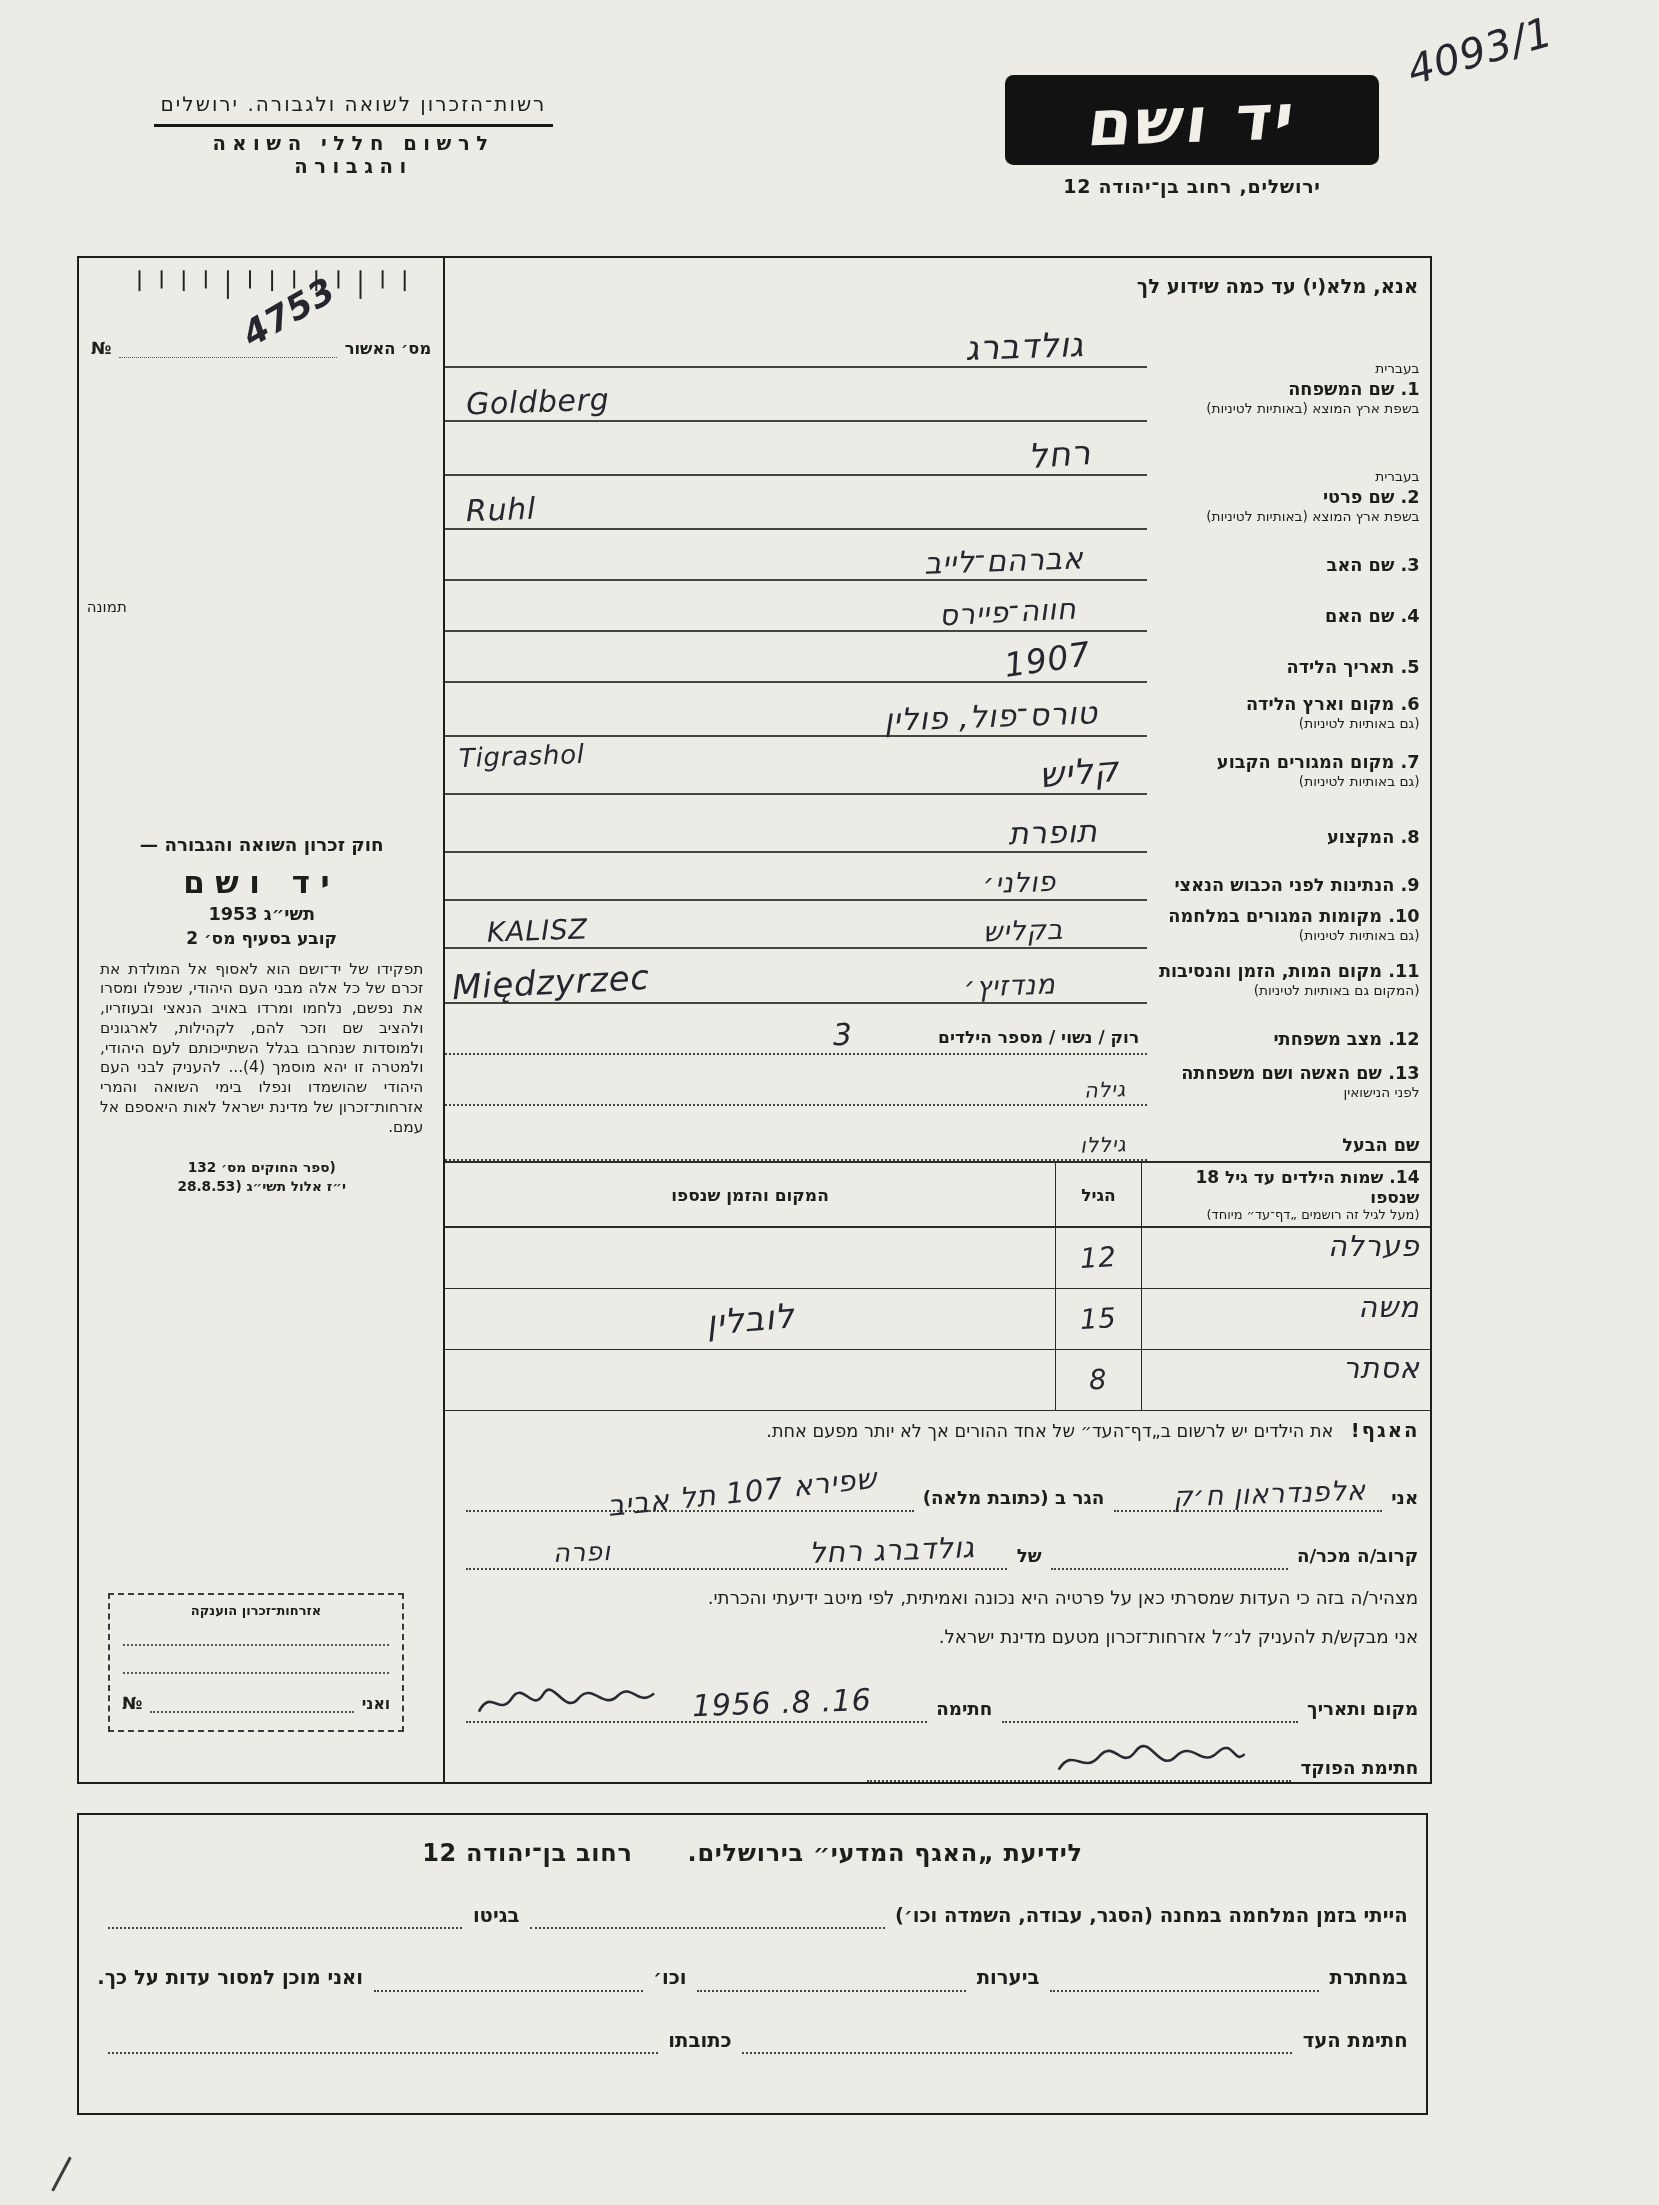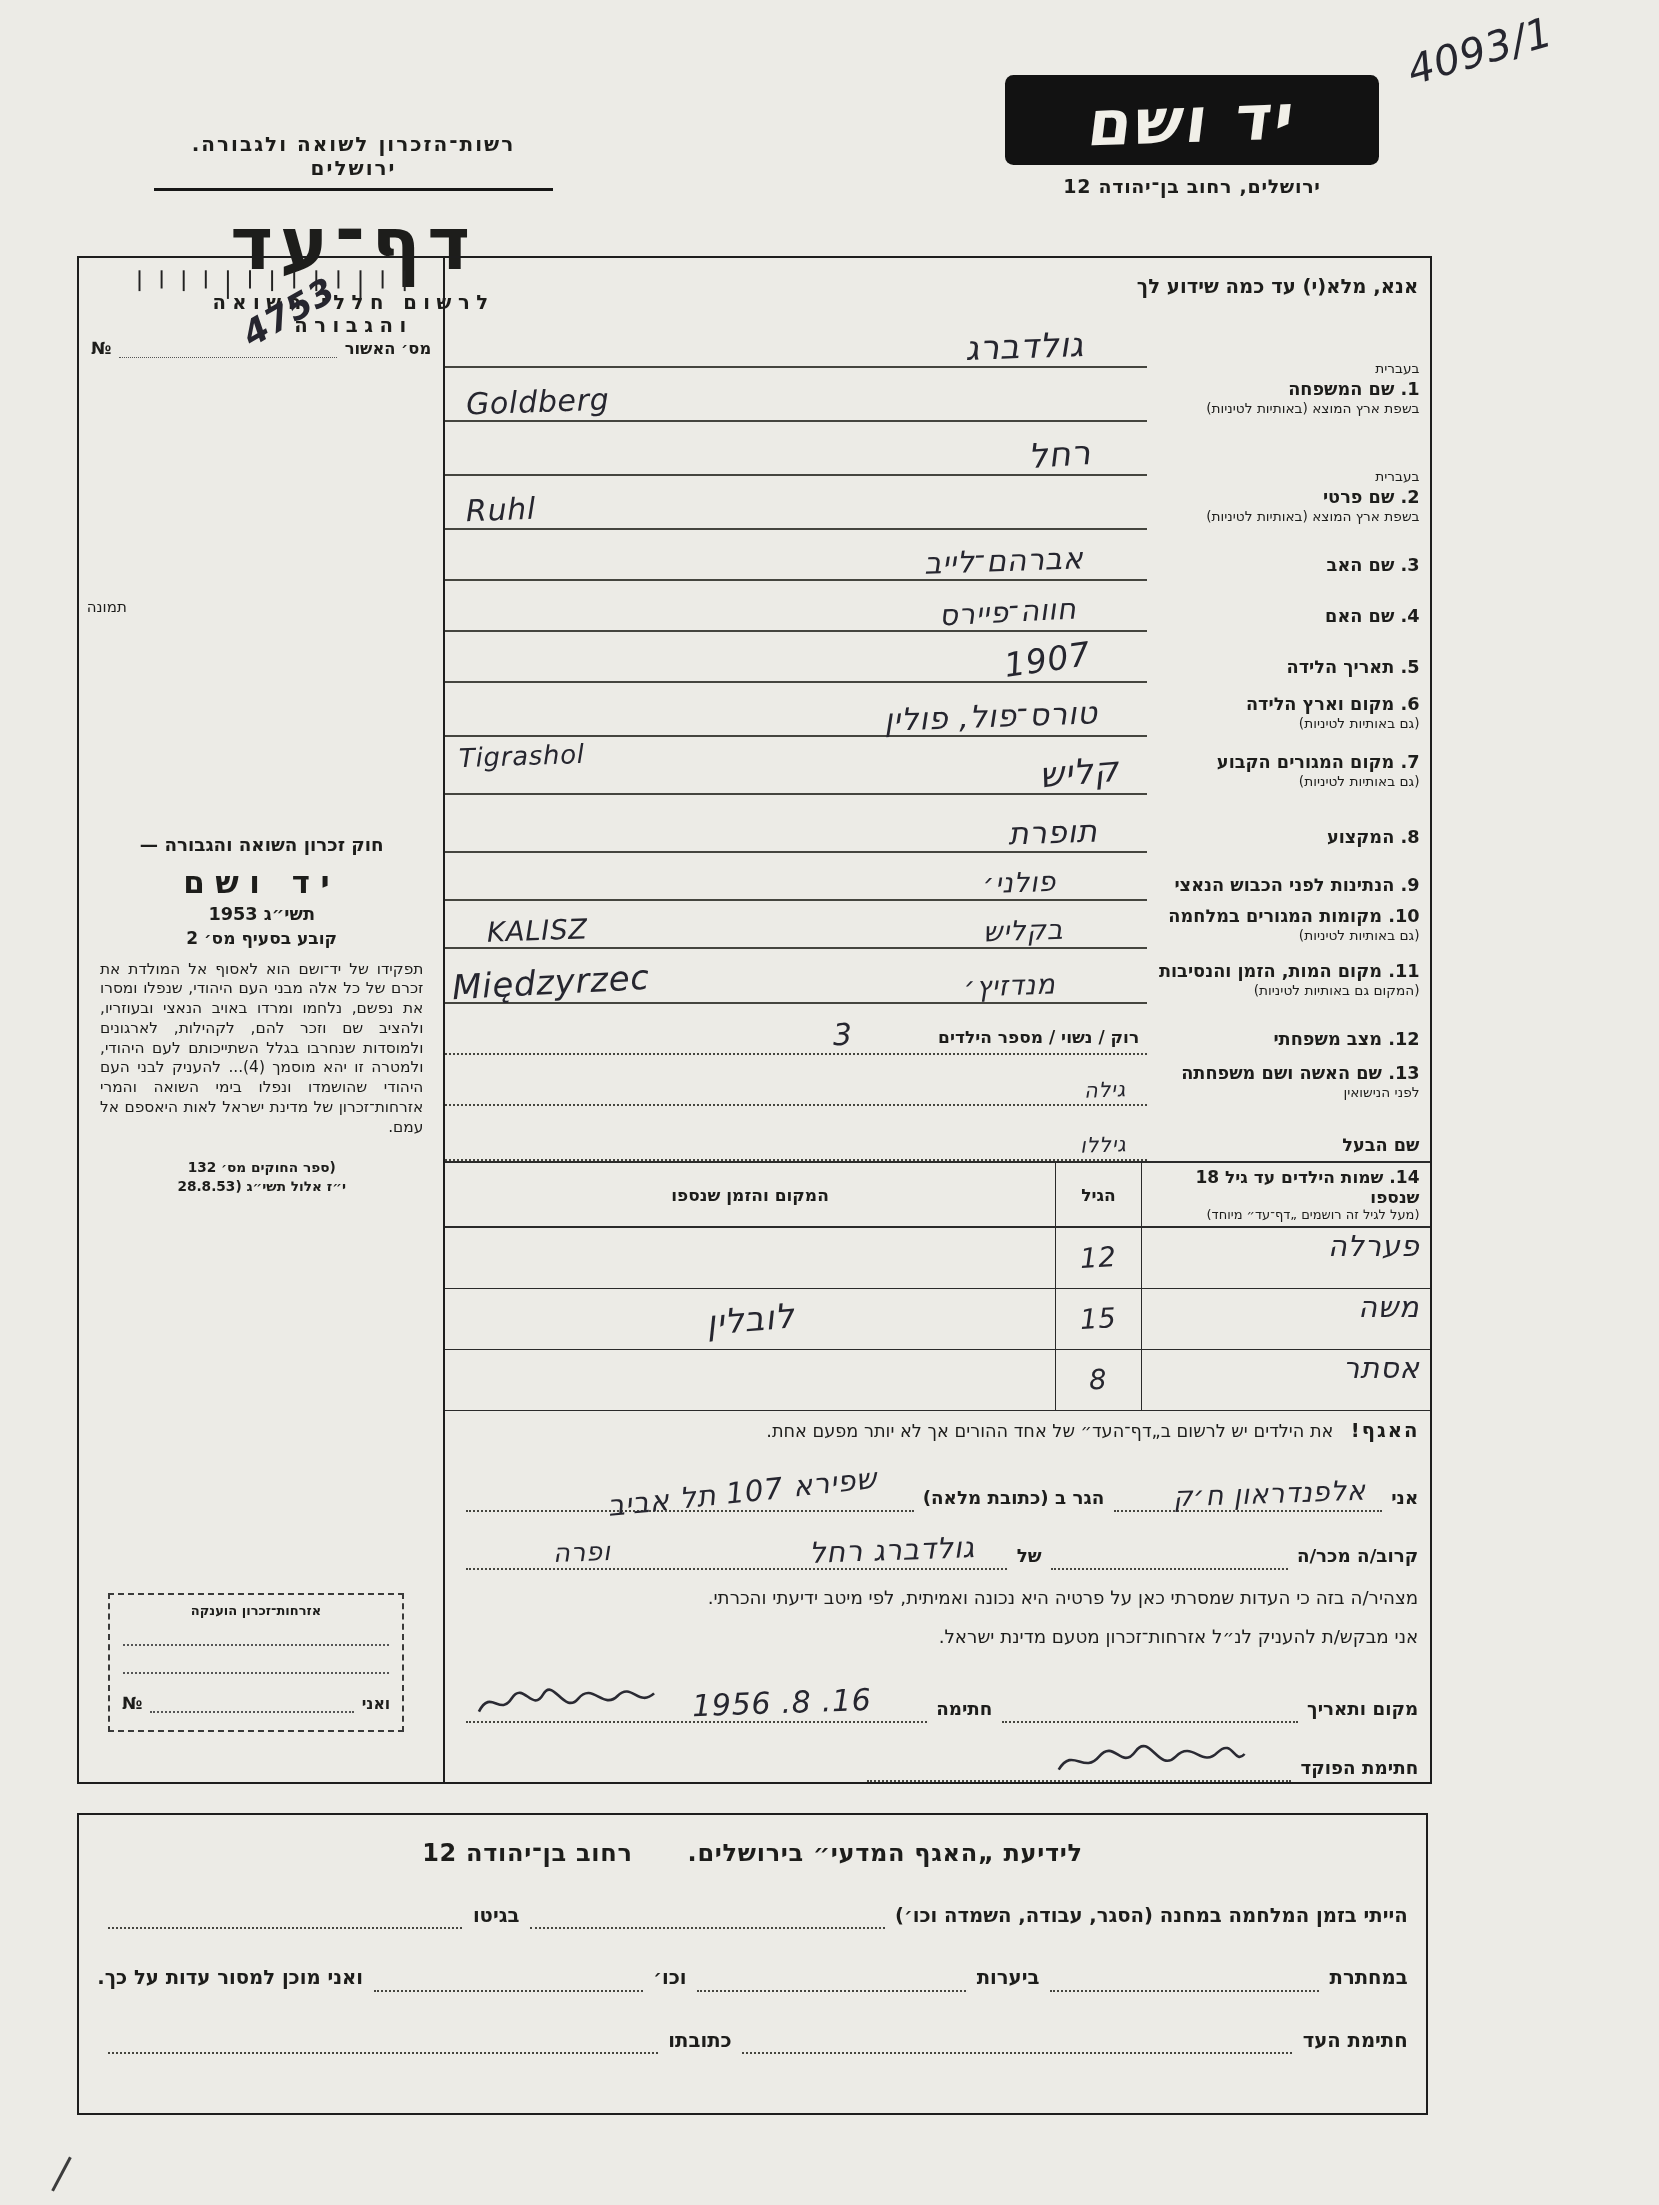--- a/index.html
+++ b/index.html
@@ -11,21 +11,21 @@
   }
   
   .hw{
     position:absolute;bottom:2.6px;font-style:italic;color:#26262f;
     white-space:nowrap;line-height:1;letter-spacing:0.7px;transform:rotate(-2deg);
   }
   .hw.latin{direction:ltr;unicode-bidi:embed;}
   
   .doc-number{position:absolute;top:31px;right:105px;bottom:auto;font-size:41px;transform:rotate(-16deg);}
   .hdr-left{position:absolute;left:154px;top:92px;width:399px;text-align:center;}
-  .authority{font-size:20px;font-weight:700;letter-spacing:2px;padding-bottom:7.8px;border-bottom:3.9px solid #171717;margin-top:40px;}
+  .authority{font-size:20px;font-weight:400;letter-spacing:2px;padding-bottom:7.8px;border-bottom:3.9px solid #171717;}
   .big-title{font-size:73px;font-weight:700;letter-spacing:6.5px;margin-top:10.5px;}
   .subtitle{font-size:19.6px;font-weight:700;letter-spacing:6.5px;margin-top:5.2px;}
   .hdr-right{position:absolute;left:1007px;top:77px;width:370px;text-align:center;}
   .logo-box{background:#121212;height:86px;border-radius:6.5px;display:flex;align-items:center;justify-content:center;box-shadow:0 0 0 2px #121212;}
   .logo-text{color:#f1efe8;font-size:63px;font-weight:700;letter-spacing:2.6px;transform:skewX(-9deg) rotate(-2deg);}
   .address{margin-top:11.8px;font-size:19px;font-weight:700;letter-spacing:0.7px;}
   
   .main-box{position:absolute;left:77px;top:256px;width:1351px;height:1524px;border:2.6px solid #1d1d1d;display:flex;}
   .fields{flex:1;display:flex;flex-direction:column;min-width:0;}
   .side{width:364px;flex:none;border-right:2px solid #1d1d1d;position:relative;}
@@ -92,21 +92,20 @@
 </style>
 </head>
 <body>
 
 <div class="page">
 
   <div class="doc-number hw">4093/1</div>
 
   <div class="hdr-left">
     <div class="authority">רשות־הזכרון לשואה ולגבורה. ירושלים</div>
-    <div class="big-title">דף־עד</div>
     <div class="subtitle">לרשום חללי השואה והגבורה</div>
   </div>
 
   <div class="hdr-right">
     <div class="logo-box">
       <span class="logo-text">יד ושם</span>
     </div>
     <div class="address">ירושלים, רחוב בן־יהודה 12</div>
   </div>
 

